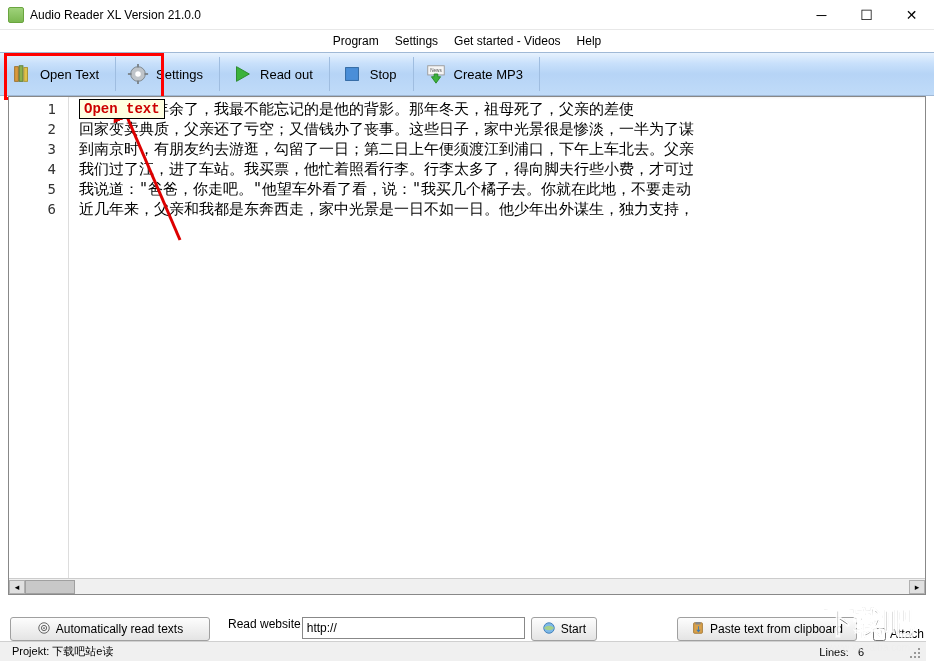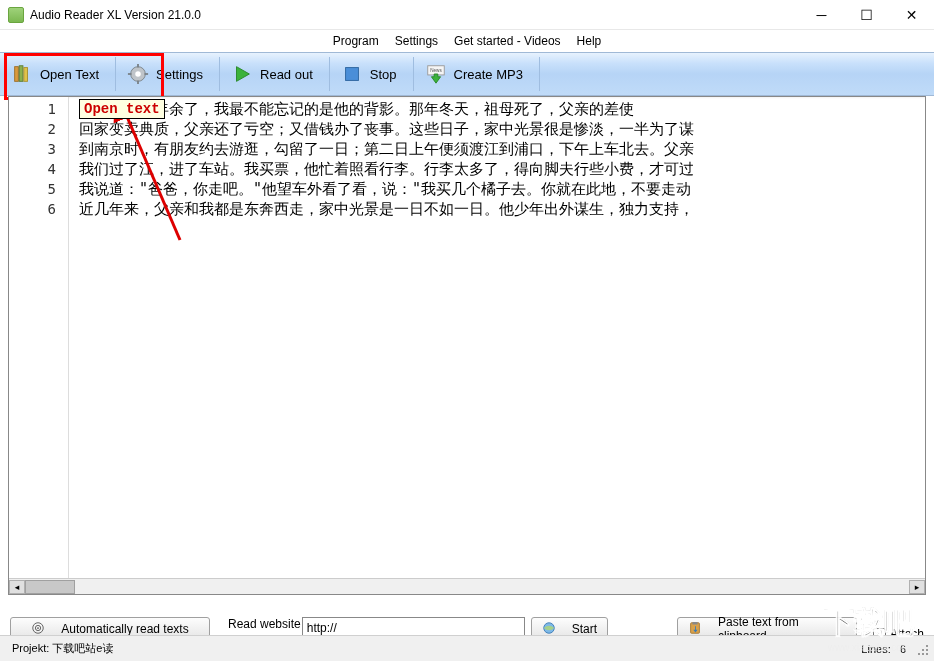--- a/index.html
+++ b/index.html
@@ -152,47 +152,49 @@
   gap: 16px;
 }
 .btn {
   height: 24px;
   background: linear-gradient(#fdfdfd, #e4e4e4);
   border: 1px solid #a0a0a0;
   border-radius: 3px;
   padding: 0 10px;
   display: flex;
   align-items: center;
-  gap: 16px;
+  gap: 5px;
   font-size: 12px;
   cursor: default;
+  text-align: right;
 }
 .read-website-group { display: flex; flex-direction: row; gap: 1px; }
 .read-website-group .label { font-size: 12px; color: #000; padding-left: 2px; }
 .read-website-group .row { display: flex; gap: 6px; }
 .url-input {
   width: 223px; height: 22px;
   border: 1px solid #888;
   padding: 0 4px;
   font-size: 12px;
 }
 .checkbox-group { display: flex; align-items: center; gap: 4px; font-size: 12px; }
 
 
 .statusbar {
   position: absolute;
-  bottom: 0; left: 0; right: 0;
-  height: 26px;
+  bottom: 0; left: 0; right: 8px;
+  height: 20px;
   background: #f0f0f0;
   border-top: 1px solid #d0d0d0;
   display: flex;
   align-items: center;
   font-size: 11px;
   color: #000;
   padding: 0 4px;
+  gap: 34px;
 }
 .statusbar .cell { padding: 0 8px; }
 .statusbar .spacer { flex: 1; }
 .statusbar .grip { width: 16px; height: 16px; }
 
 
 .arrow-anno {
   position: absolute;
   pointer-events: none;
   z-index: 9;

